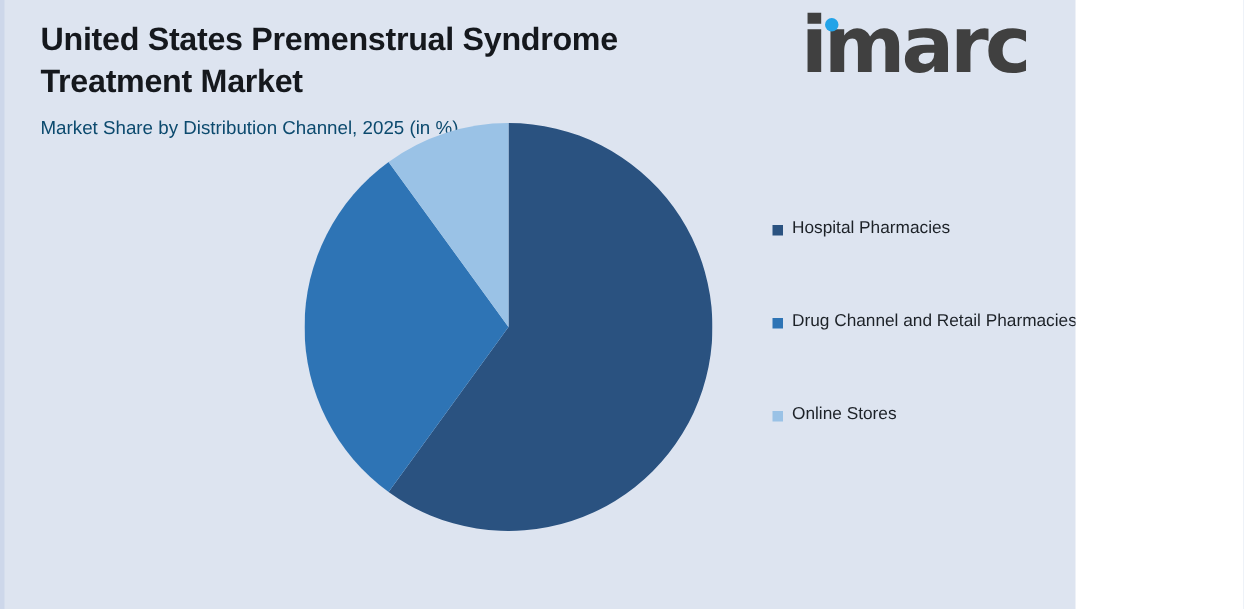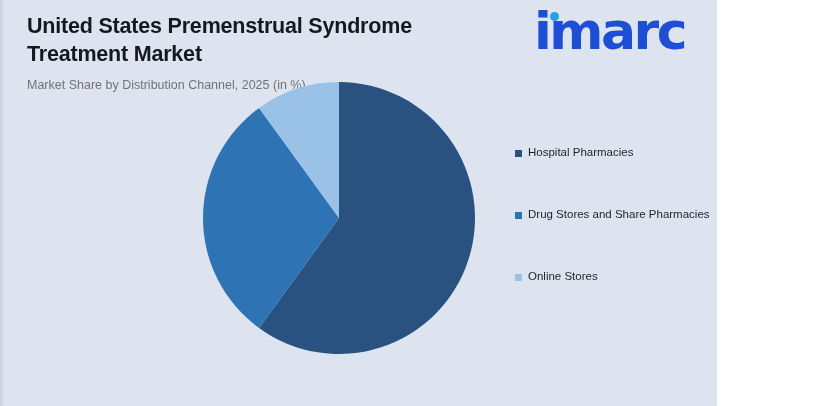--- a/index.html
+++ b/index.html
@@ -33,34 +33,34 @@
     font-weight: bold;
     color: #15181d;
     line-height: 1.32;
     letter-spacing: -0.2px;
     margin: 0;
   }
   #chart-subtitle {
     margin: 9px 0 0 0;
     font-size: 12.5px;
     font-weight: normal;
-    color: #737373;
+    color: #0c4a6e;
     line-height: 1.25;
   }
   #brand-logo {
     position: absolute;
     right: 20px;
     top: 8px;
     width: 175px;
     text-align: center;
   }
   #brand-wordmark {
     font-size: 52px;
     font-weight: bold;
-    color: #1d4ed8;
+    color: #404040;
     line-height: 0.92;
     letter-spacing: -2.5px;
     font-family: "DejaVu Sans", sans-serif;
   }
   #brand-dot {
     position: absolute;
     left: 28px;
     top: 4px;
     width: 9px;
     height: 9px;
@@ -148,21 +148,21 @@
     </svg>
   </div>
 
   <div id="legend">
     <div class="legend-row">
       <span class="legend-swatch" style="background: rgb(42, 82, 128);"></span>
       <span class="legend-label">Hospital Pharmacies</span>
     </div>
     <div class="legend-row">
       <span class="legend-swatch" style="background: rgb(46, 116, 181);"></span>
-      <span class="legend-label">Drug Stores and Share Pharmacies</span>
+      <span class="legend-label">Drug Channel and Retail Pharmacies</span>
     </div>
     <div class="legend-row">
       <span class="legend-swatch" style="background: rgb(154, 194, 230);"></span>
       <span class="legend-label">Online Stores</span>
     </div>
   </div>
 
 
 </div>
 

